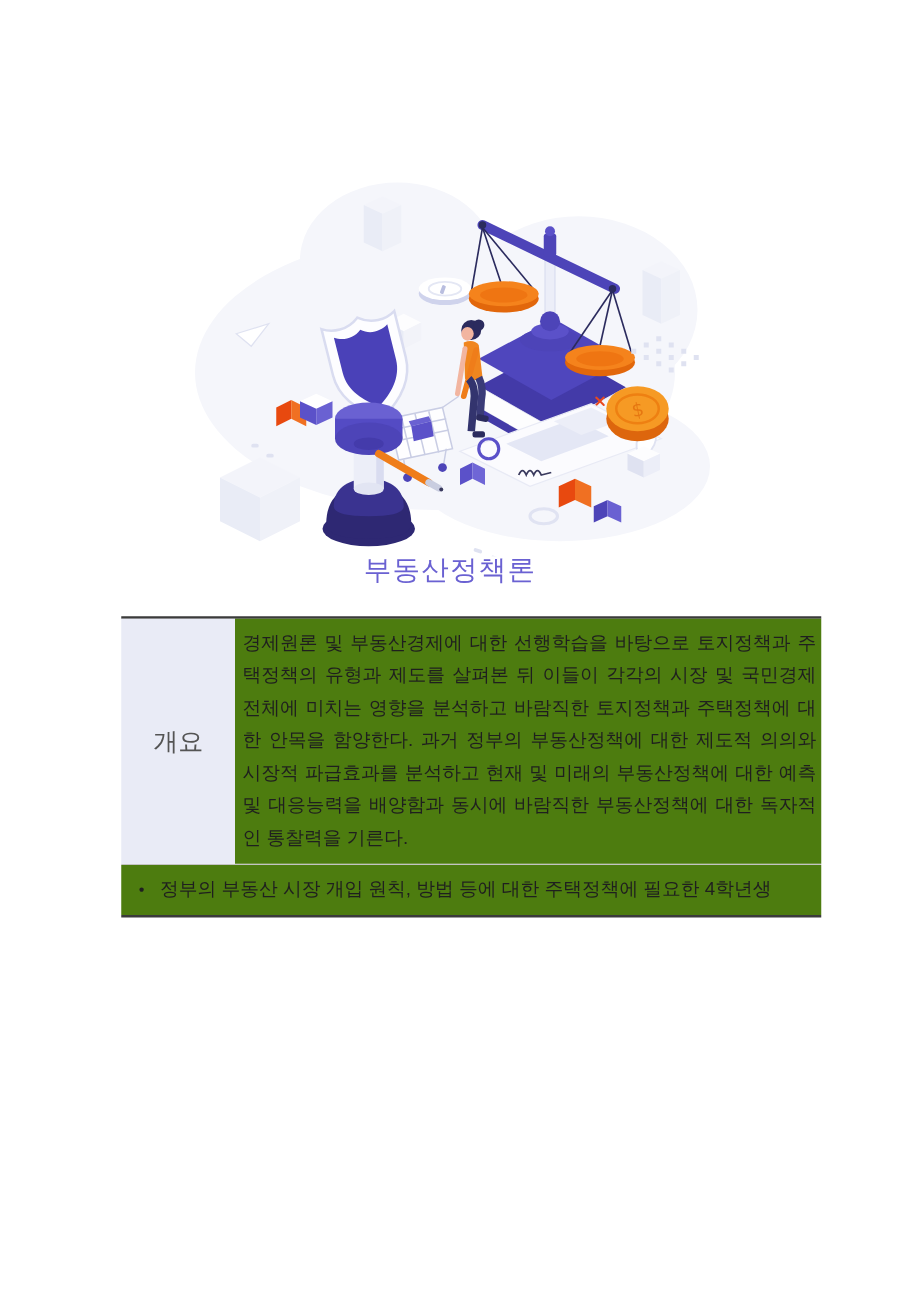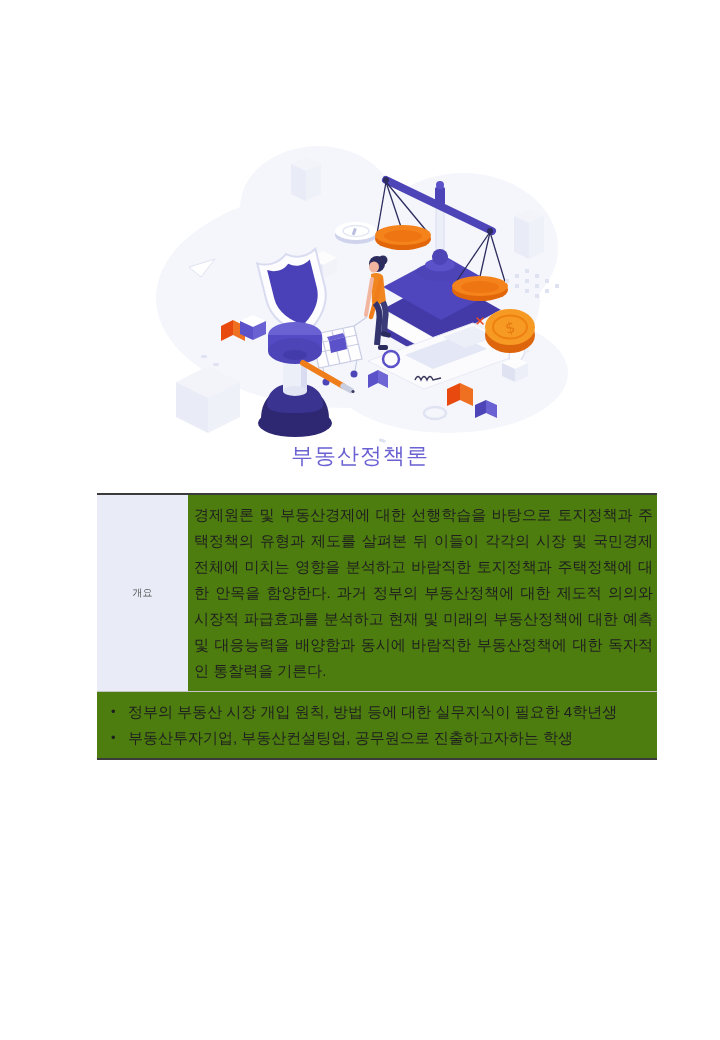--- a/index.html
+++ b/index.html
@@ -13,21 +13,21 @@
   #course-title{position:absolute;left:0;top:441px;width:720px;text-align:center;
     font-size:22px;font-weight:400;color:#6a61d2;letter-spacing:1px;}
 
   
   #info-table{position:absolute;left:97px;top:493px;width:560px;
     border-top:2px solid #3b3b3b;border-bottom:2px solid #3b3b3b;
     border-collapse:collapse;font-size:15px;color:#222;}
   .row{display:flex;width:100%;}
   .row + .row{border-top:1px solid #c3c3c3;}
   .label-cell{flex:0 0 91px;background:#e9ebf6;display:flex;align-items:center;
-    justify-content:center;color:#545454;font-size:10px;}
+    justify-content:center;color:#545454;font-size:20px;}
   .content-cell{flex:1;background:#4d7c0f;padding:7px 4px 7px 6px;line-height:26px;
     text-align:justify;word-break:break-all;color:#1f1f1f;}
   .bullet-list{margin:0;padding:0;list-style:none;}
   .bullet-list li{position:relative;padding-left:25px;}
   .bullet-list li::before{content:"•";position:absolute;left:8px;top:0;color:#1f1f1f;
     font-size:13px;}
 </style>
 </head>
 <body>
 
@@ -256,20 +256,19 @@
   <div id="course-title">부동산정책론</div>
 
   <div id="info-table">
     <div class="row">
       <div class="label-cell">개요</div>
       <div class="content-cell">경제원론 및 부동산경제에 대한 선행학습을 바탕으로 토지정책과 주택정책의 유형과 제도를 살펴본 뒤 이들이 각각의 시장 및 국민경제 전체에 미치는 영향을 분석하고 바람직한 토지정책과 주택정책에 대한 안목을 함양한다. 과거 정부의 부동산정책에 대한 제도적 의의와 시장적 파급효과를 분석하고 현재 및 미래의 부동산정책에 대한 예측 및 대응능력을 배양함과 동시에 바람직한 부동산정책에 대한 독자적인 통찰력을 기른다.</div>
     </div>
     <div class="row">
       <div class="content-cell">
         <ul class="bullet-list">
-          <li>정부의 부동산 시장 개입 원칙, 방법 등에 대한 실무지식이 필요한 4학년생</li>
-          <li>부동산투자기업, 부동산컨설팅업, 공무원으로 진출하고자하는 학생</li>
+          <li>정부의 부동산 시장 개입 원칙, 방법 등에 대한 주택정책에 필요한 4학년생</li>
         </ul>
       </div>
     </div>
   </div>
 
 </div>
 
 </body></html>

